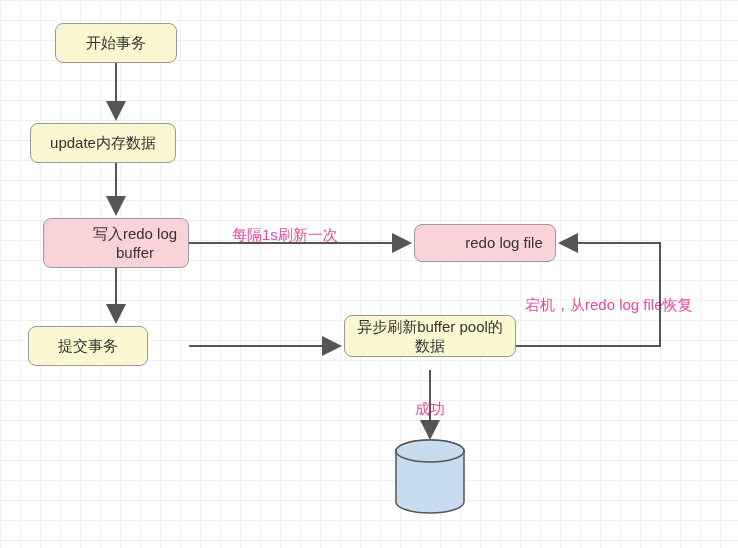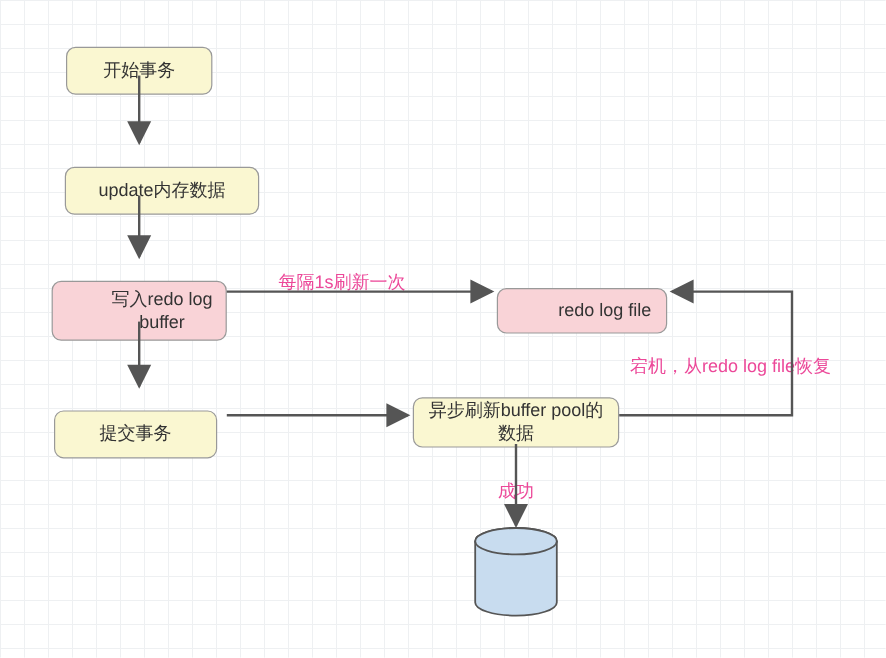--- a/index.html
+++ b/index.html
@@ -8,37 +8,37 @@
     background:
       linear-gradient(to right,#eef0f2 1px,transparent 1px) 0 0/20px 20px,
       linear-gradient(to bottom,#eef0f2 1px,transparent 1px) 0 0/20px 20px,
       #fff;
     font-family:Arial,Helvetica,sans-serif;
     font-size:15px;color:#333;position:relative;overflow:hidden;
   }
   .node{
     position:absolute;border:1px solid #999;border-radius:8px;
     display:flex;align-items:center;justify-content:center;
-    text-align:center;line-height:1.3;box-sizing:border-box;padding:4px 6px;margin-top:16px;
+    text-align:center;line-height:1.3;box-sizing:border-box;padding:4px 6px;
   }
   .yellow{background:#faf7d1;}
   .pink{background:#f9d3d7;padding-left:44px;}
   .edge-label{position:absolute;color:#ec4899;white-space:nowrap;}
   svg.layer{position:absolute;left:0;top:0;pointer-events:none;}
 </style>
 </head>
 <body>
 
 <div class="node yellow" style="left:55px;top:23px;width:122px;height:40px">开始事务</div>
 
-<div class="node yellow" style="left:54px;top:123px;width:162px;height:40px">update内存数据</div>
+<div class="node yellow" style="left:30px;top:123px;width:146px;height:40px">update内存数据</div>
 
 <div class="node pink" style="left:43px;top:218px;width:146px;height:50px">写入redo log buffer</div>
 
-<div class="node yellow" style="left:45px;top:326px;width:136px;height:40px">提交事务</div>
+<div class="node yellow" style="left:28px;top:326px;width:120px;height:40px">提交事务</div>
 
 <div class="node pink" style="left:414px;top:224px;width:142px;height:38px">redo log file</div>
 
 <div class="node yellow" style="left:344px;top:315px;width:172px;height:42px">异步刷新buffer pool的数据</div>
 
 <span class="edge-label" style="left:232px;top:226px">每隔1s刷新一次</span>
 
 <span class="edge-label" style="left:415px;top:400px">成功</span>
 
 <span class="edge-label" style="left:525px;top:296px">宕机，从redo log file恢复</span>

